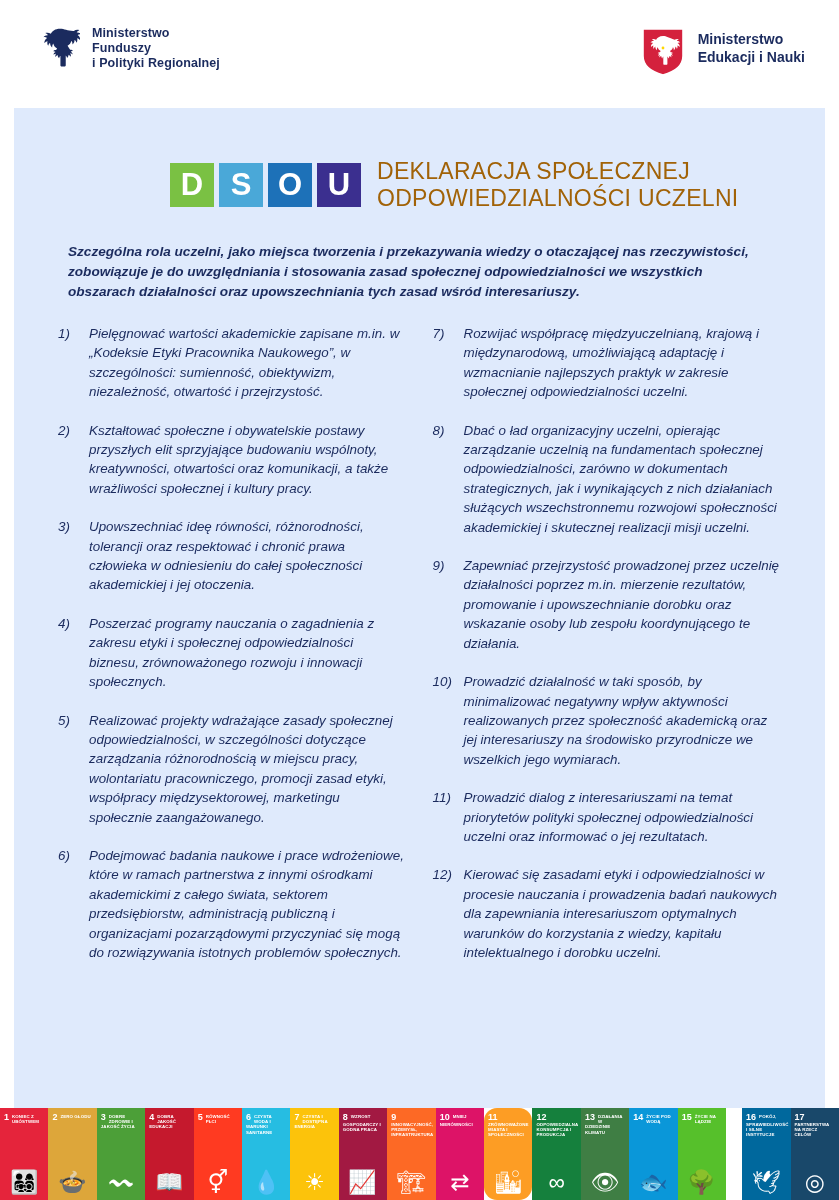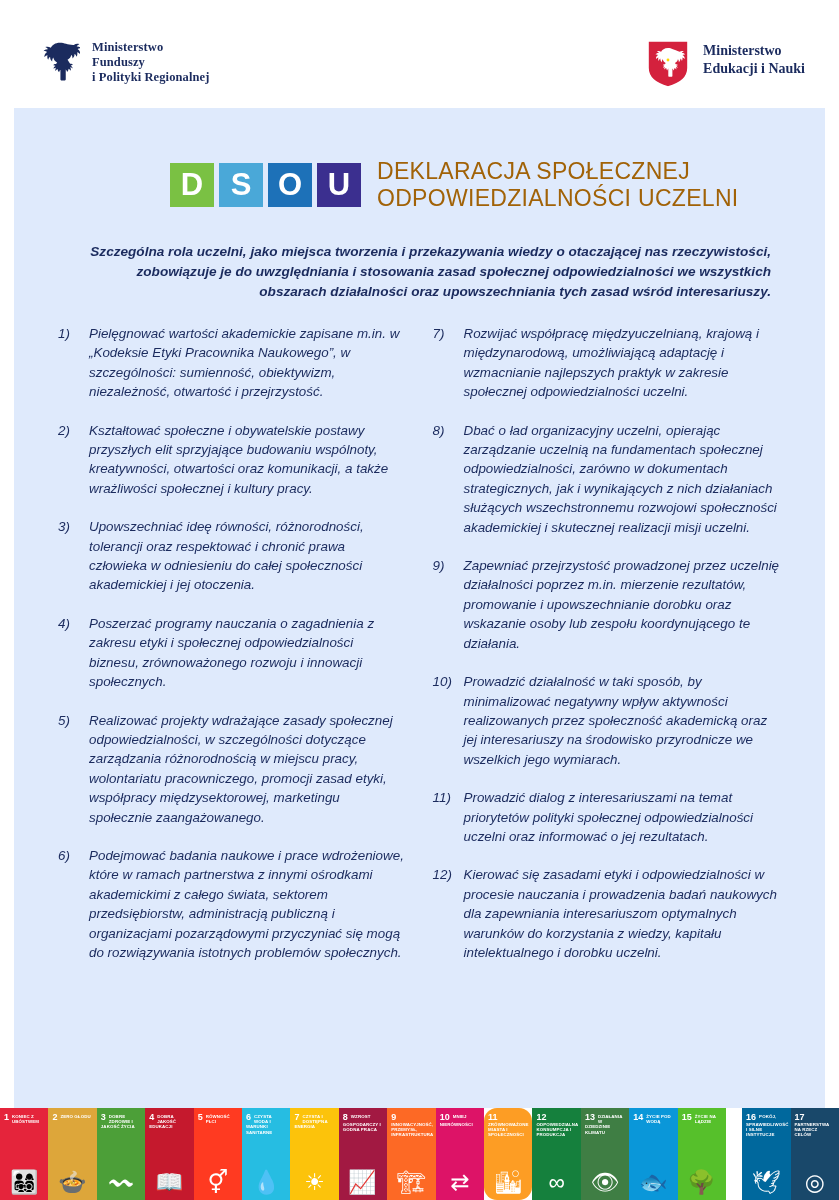--- a/index.html
+++ b/index.html
@@ -8,25 +8,24 @@
     background:#ffffff;
     font-family:"Liberation Sans", sans-serif;
     color:#1b2b5e;
     overflow:hidden;
     position:relative;
   }
   
   .header{
     height:100px;
     display:flex;
-    align-items:center;
+    align-items:flex-start;
     justify-content:space-between;
     padding:26px 34px 0 40px;
     box-sizing:border-box;
-    font-family:Liberation Serif, serif;
   }
   .brand-left{display:flex;align-items:flex-start;gap:12px;}
   .brand-right{display:flex;align-items:flex-start;gap:12px;}
   .eagle-mono{width:40px;height:46px;flex:0 0 auto;}
   .eagle-red{width:46px;height:50px;flex:0 0 auto;}
   .ministry-text{
     font-size:12.5px;line-height:15px;color:#1b2b5e;font-weight:bold;
     letter-spacing:.1px;
   }
   .ministry-text-right{
@@ -57,21 +56,21 @@
   .dsou .s{background:#4aa8d8;}
   .dsou .o{background:#1d71b8;}
   .dsou .u{background:#3b2f8f;}
   .title{
     font-size:23px;line-height:27px;font-weight:normal;color:#a16207;
     letter-spacing:.3px;
   }
   
   .intro{
     margin-top:30px;
-    text-align:right;
+    text-align:left;
     font-size:13.6px;line-height:20px;
     font-style:italic;
     font-weight:bold;
     color:#1b2b5e;
     padding:0 10px;
   }
   .intro p{margin:0 0 22px 0;}
   
   .columns{
     display:flex;gap:26px;margin-top:8px;

